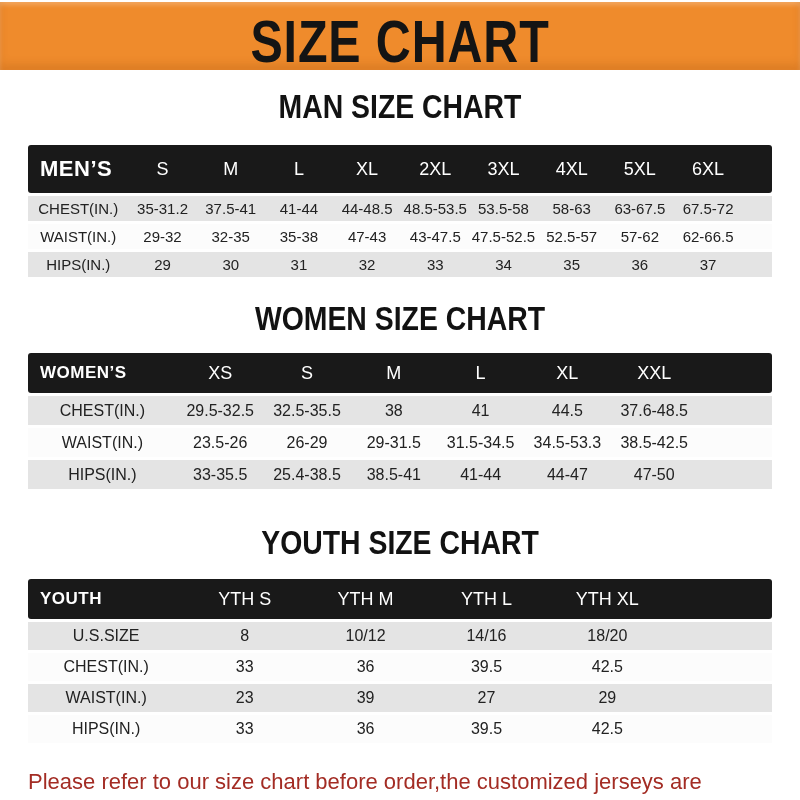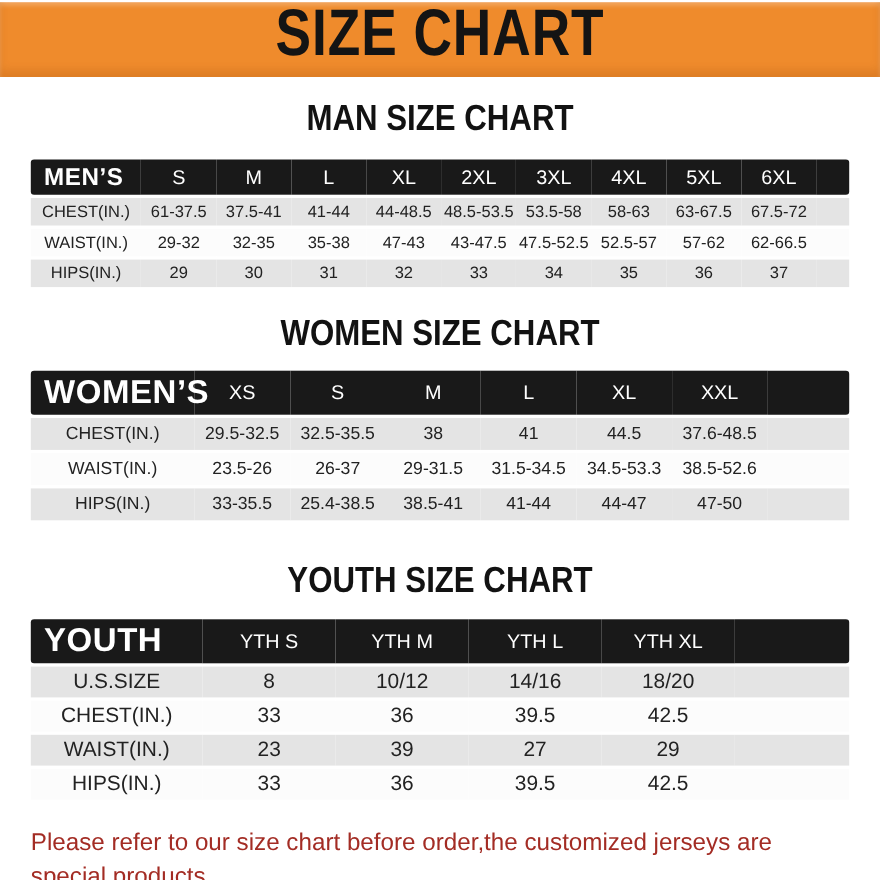--- a/index.html
+++ b/index.html
@@ -13,21 +13,21 @@
     margin: 0 auto;
     background: #ffffff;
     overflow: hidden;
   }
   
   .banner {
     height: 68px;
     margin-top: 2px;
     background: var(--banner-bg, #EF8B2C);
     display: flex;
-    align-items: flex-start;
+    align-items: flex-end;
     justify-content: center;
     box-shadow: inset 0 -6px 8px rgba(140,60,0,0.18), inset 0 3px 4px rgba(255,255,255,0.25);
   }
   .banner-title {
     font-size: 57px;
     font-weight: 700;
     letter-spacing: 1px;
     color: var(--banner-text, #141414);
     transform: scaleX(0.85) scaleY(1.05);
     white-space: nowrap;
@@ -56,51 +56,51 @@
   .size-table thead th {
     background: var(--header-bar-bg, #191919);
     color: var(--header-bar-text, #ffffff);
     vertical-align: middle;
   }
   .size-table thead th:first-child { border-radius: 3px 0 0 3px; }
   .size-table thead th:last-child  { border-radius: 0 3px 3px 0; }
   .h-label {
     text-align: left;
     padding-left: 12px;
-    font-size: 30px;
+    font-size: 17px;
     font-weight: 700;
     letter-spacing: 0.5px;
   }
   .h-size {
     text-align: center;
     font-size: 18px;
     font-weight: 400;
   }
   .size-table td {
     text-align: center;
     color: var(--body-text, #222222);
     vertical-align: middle;
   }
   .size-table tbody tr:nth-child(odd) td  { background: var(--row-shaded, #E4E4E4); }
   .size-table tbody tr:nth-child(even) td { background: var(--row-plain, #FCFCFC); }
   .r-label { font-size: 16px; }
   
-  .t-men thead th { height: 32px; margin-left: 40px; }
+  .t-men thead th { height: 48px; margin-left: 40px; }
   .t-men td { height: 25px; font-size: 15px; }
   .t-men .h-label { font-size: 22px; }
   .t-men col.c-label { width: 13.5%; }
   .t-men col.c-trail { width: 4%; }
   
   .t-women thead th { height: 40px; }
   .t-women td { height: 29px; font-size: 16px; }
   .t-women col.c-label { width: 20%; }
   .t-women col.c-trail { width: 10%; }
   
   .t-youth thead th { height: 40px; margin-top: 36px; }
-  .t-youth td { height: 28px; font-size: 19px; }
+  .t-youth td { height: 28px; font-size: 16px; }
   .t-youth col.c-label { width: 21%; }
   .t-youth col.c-trail { width: 14%; }
   
   .footer-note {
     margin: 20px 28px 0 28px;
     color: var(--footer-red, #A32C24);
     font-size: 22px;
     line-height: 31px;
   }
 </style>
@@ -140,21 +140,21 @@
             <th class="h-size">3XL</th>
             <th class="h-size">4XL</th>
             <th class="h-size">5XL</th>
             <th class="h-size">6XL</th>
             <th class="h-trail"></th>
           </tr>
         </thead>
       <tbody>
           <tr>
             <td class="r-label">CHEST(IN.)</td>
-            <td class="r-val">61-37.5</td>
+            <td class="r-val">35-31.2</td>
             <td class="r-val">37.5-41</td>
             <td class="r-val">41-44</td>
             <td class="r-val">44-48.5</td>
             <td class="r-val">48.5-53.5</td>
             <td class="r-val">53.5-58</td>
             <td class="r-val">58-63</td>
             <td class="r-val">63-67.5</td>
             <td class="r-val">67.5-72</td>
             <td class="r-trail"></td>
           </tr>
@@ -220,25 +220,25 @@
             <td class="r-val">32.5-35.5</td>
             <td class="r-val">38</td>
             <td class="r-val">41</td>
             <td class="r-val">44.5</td>
             <td class="r-val">37.6-48.5</td>
             <td class="r-trail"></td>
           </tr>
           <tr>
             <td class="r-label">WAIST(IN.)</td>
             <td class="r-val">23.5-26</td>
-            <td class="r-val">26-37</td>
+            <td class="r-val">26-29</td>
             <td class="r-val">29-31.5</td>
             <td class="r-val">31.5-34.5</td>
             <td class="r-val">34.5-53.3</td>
-            <td class="r-val">38.5-52.6</td>
+            <td class="r-val">38.5-42.5</td>
             <td class="r-trail"></td>
           </tr>
           <tr>
             <td class="r-label">HIPS(IN.)</td>
             <td class="r-val">33-35.5</td>
             <td class="r-val">25.4-38.5</td>
             <td class="r-val">38.5-41</td>
             <td class="r-val">41-44</td>
             <td class="r-val">44-47</td>
             <td class="r-val">47-50</td>

